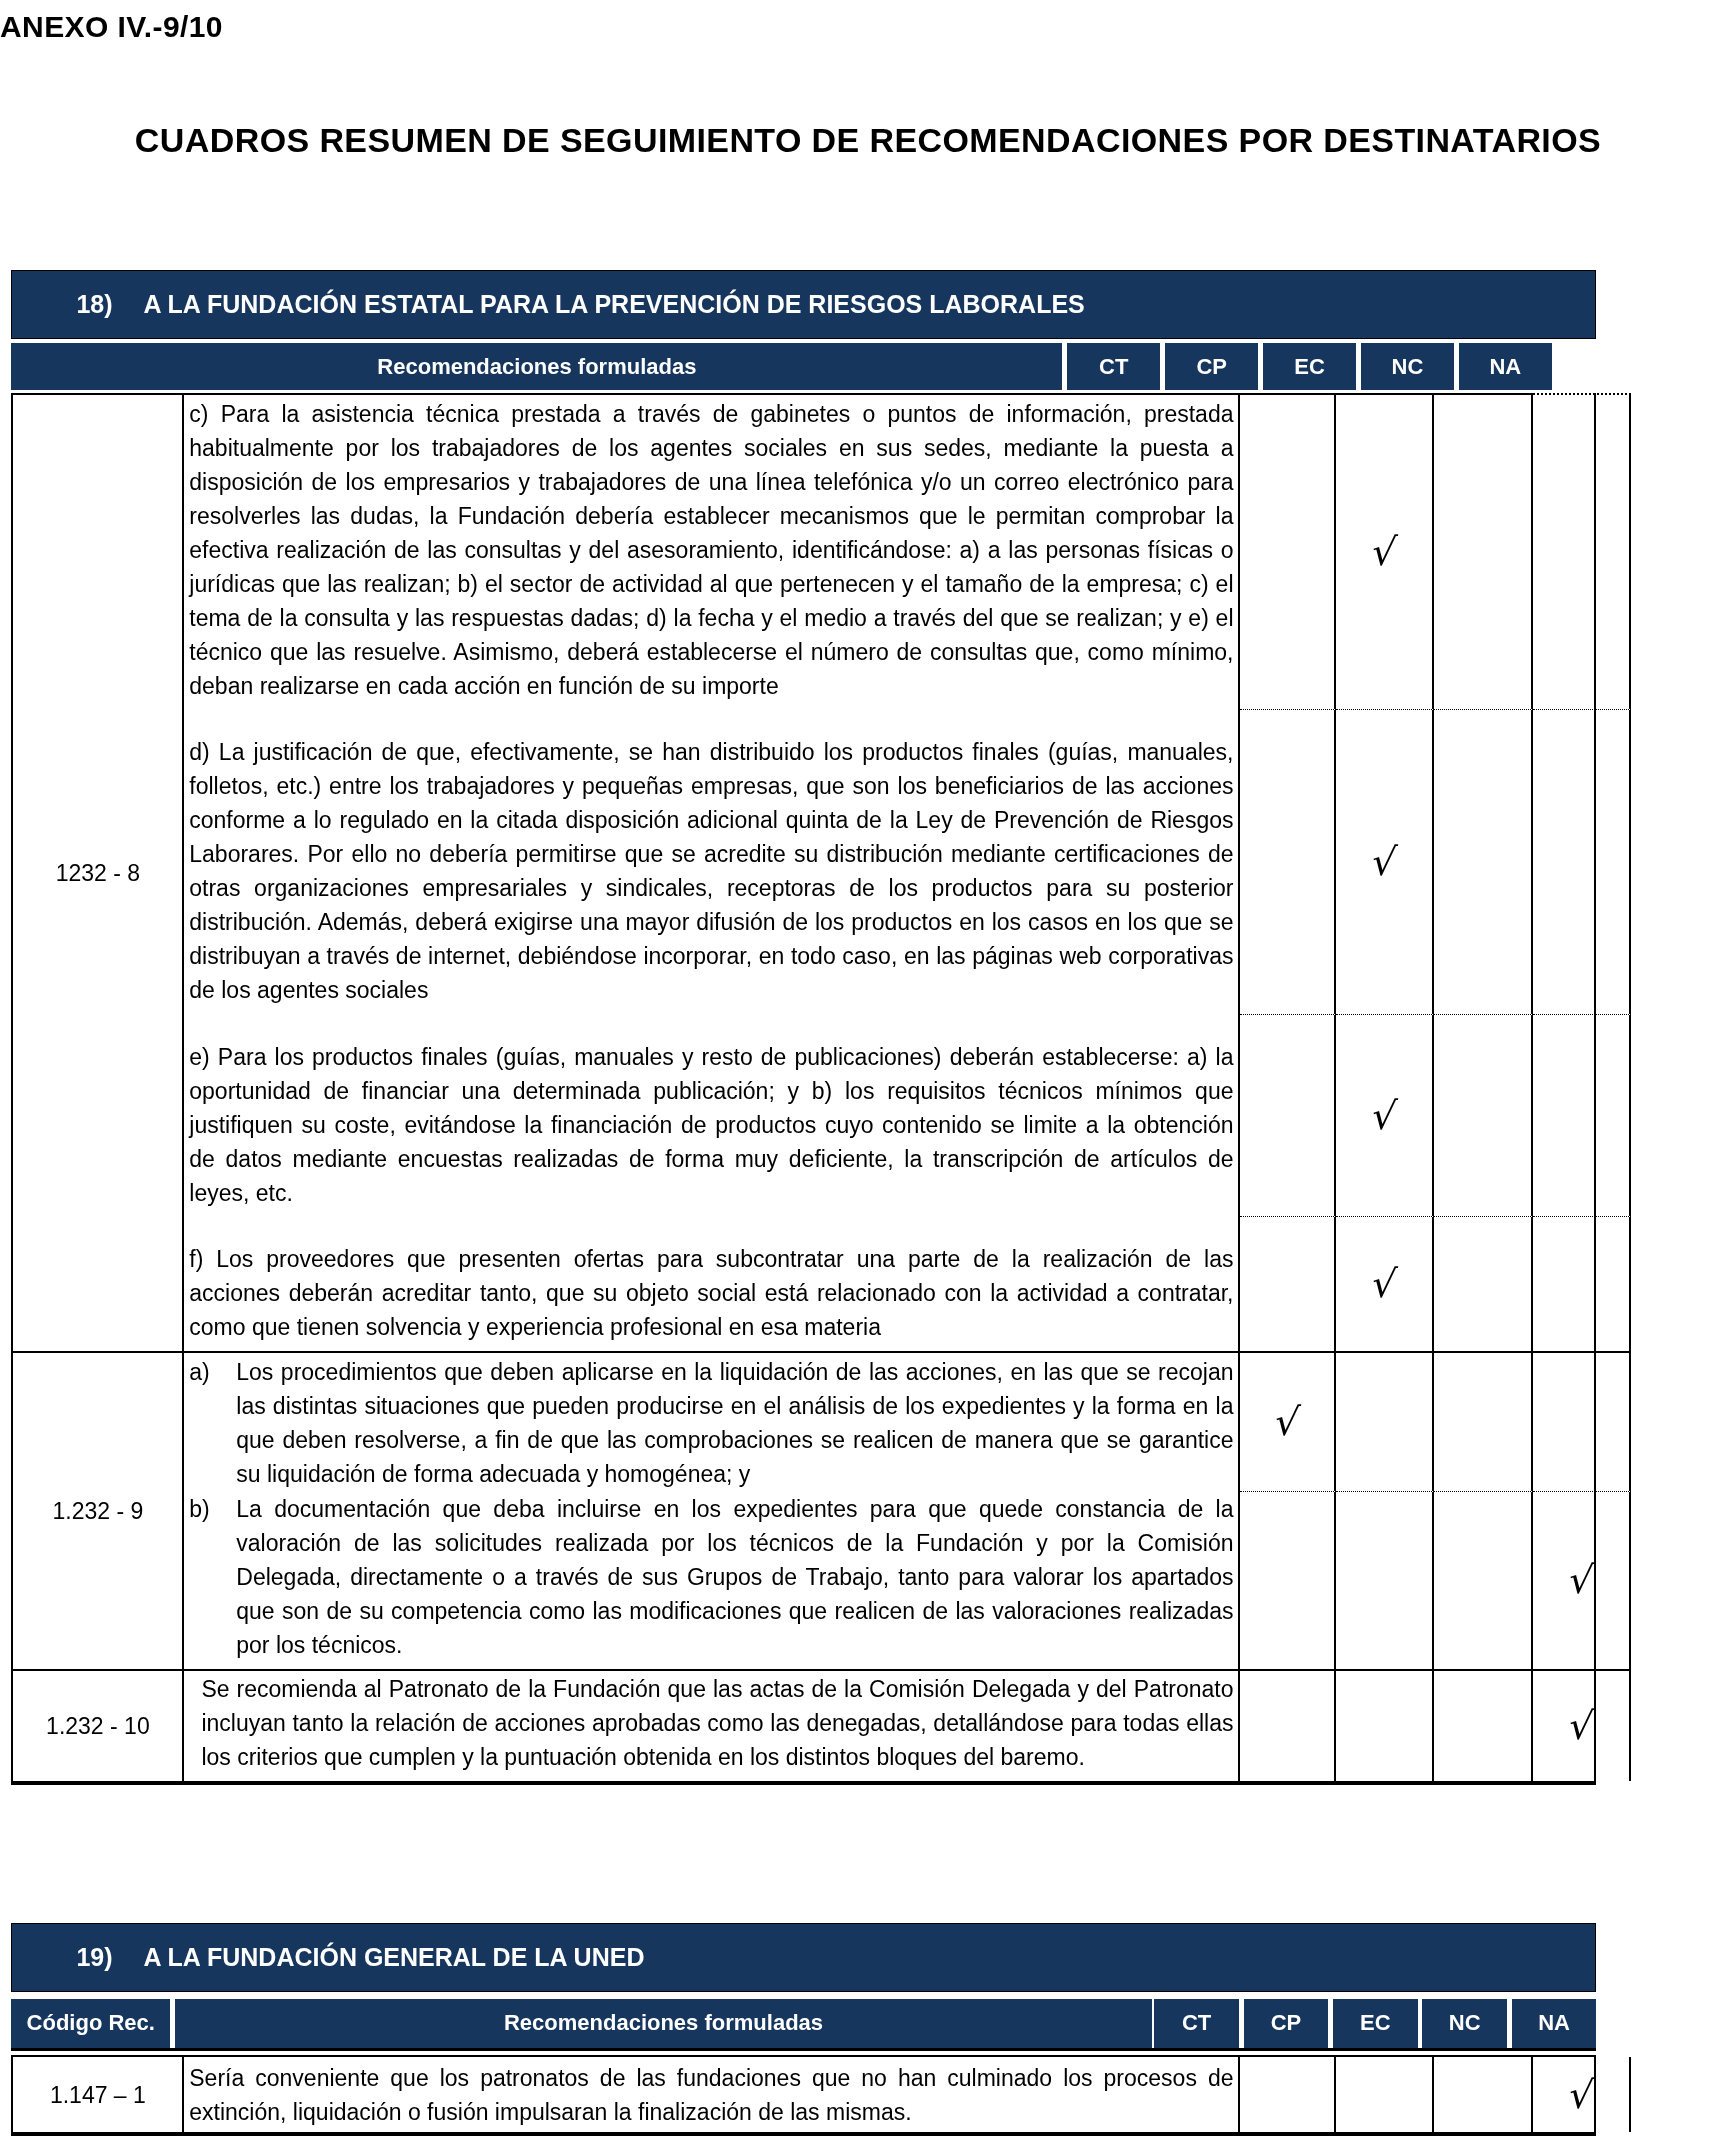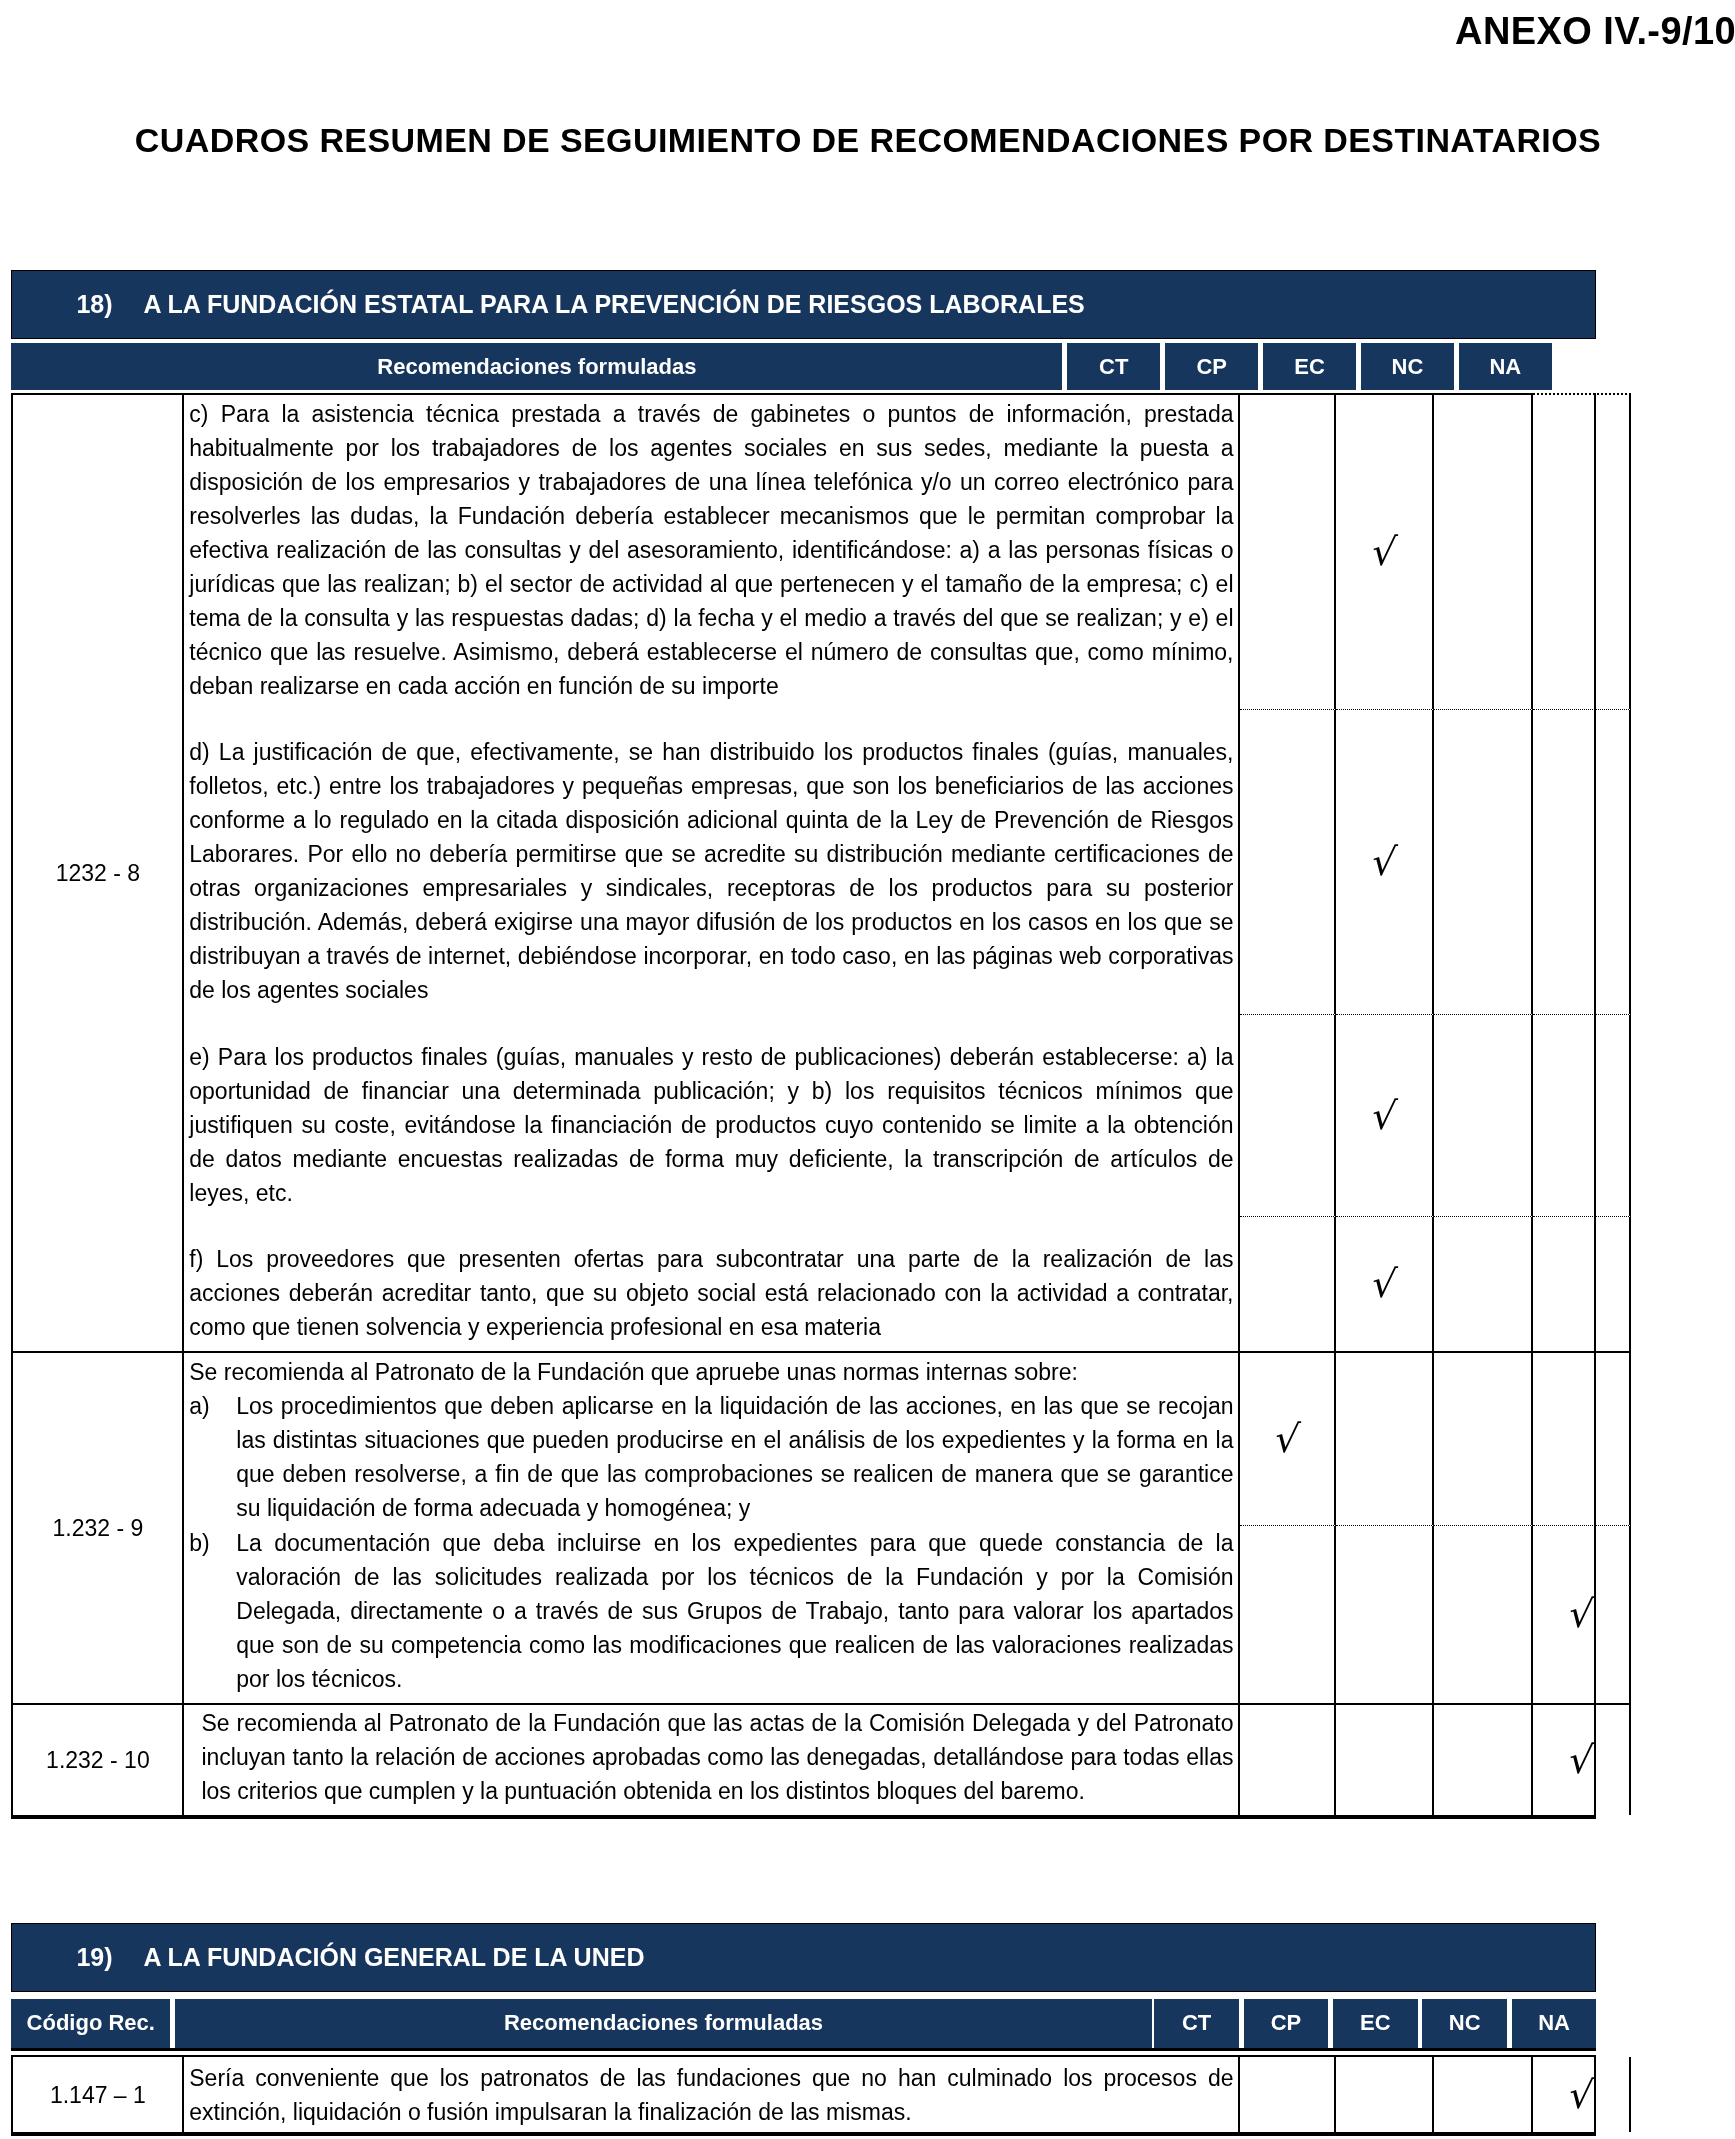--- a/index.html
+++ b/index.html
@@ -4,21 +4,21 @@
 <style>
   * { margin:0; padding:0; box-sizing:border-box; }
   html,body { background:#ffffff; }
   .page {
     position:relative; width:1736px; height:2140px;
     background:#fff; overflow:hidden;
     font-family:"Liberation Sans", sans-serif; color:#000;
   }
   .doc-title {
     position:absolute; top:9.8px; left:0; width:100%;
-    text-align:right; font-size:38px; font-weight:bold; letter-spacing:0.4px;
+    text-align:left; font-size:30px; font-weight:bold; letter-spacing:0.4px;
   }
   .doc-subtitle {
     position:absolute; top:121px; left:0; width:100%;
     text-align:center; font-size:34px; font-weight:bold; letter-spacing:0.4px;
   }
   .tbl { position:absolute; left:11.4px; width:1585px; }
   .t18 { top:270px; }
   .t19 { top:1923px; }
   .navy-bar {
     height:69px; background:#17365d; border:1.6px solid #000;
@@ -134,21 +134,20 @@
       <div class="cell st bt-dot" style="grid-column:4; grid-row:4;">
         <span class="check">√</span>
       </div>
       <div class="cell st bt-dot" style="grid-column:5; grid-row:4;"></div>
       <div class="cell st bt-dot" style="grid-column:6; grid-row:4;"></div>
       <div class="cell st lastcol bt-dot" style="grid-column:7; grid-row:4;"></div>
 
       <div class="cell codecell bt-solid" style="grid-column:1; grid-row:5 / span 2;">1.232 - 9</div>
 
       <div class="cell txt bt-solid" style="grid-column:2; grid-row:5; padding-bottom:0;">
-        <div>Se recomienda al Patronato de la Fundación que apruebe unas normas internas sobre:</div>
         <div class="li">
           <span class="mk">a)</span>
           <span class="lbody">Los procedimientos que deben aplicarse en la liquidación de las acciones, en las que se recojan las distintas situaciones que pueden producirse en el análisis de los expedientes y la forma en la que deben resolverse, a fin de que las comprobaciones se realicen de manera que se garantice su liquidación de forma adecuada y homogénea; y</span>
         </div>
       </div>
       <div class="cell st bt-solid" style="grid-column:3; grid-row:5;">
         <span class="check">√</span>
       </div>
       <div class="cell st bt-solid" style="grid-column:4; grid-row:5;"></div>
       <div class="cell st bt-solid" style="grid-column:5; grid-row:5;"></div>

